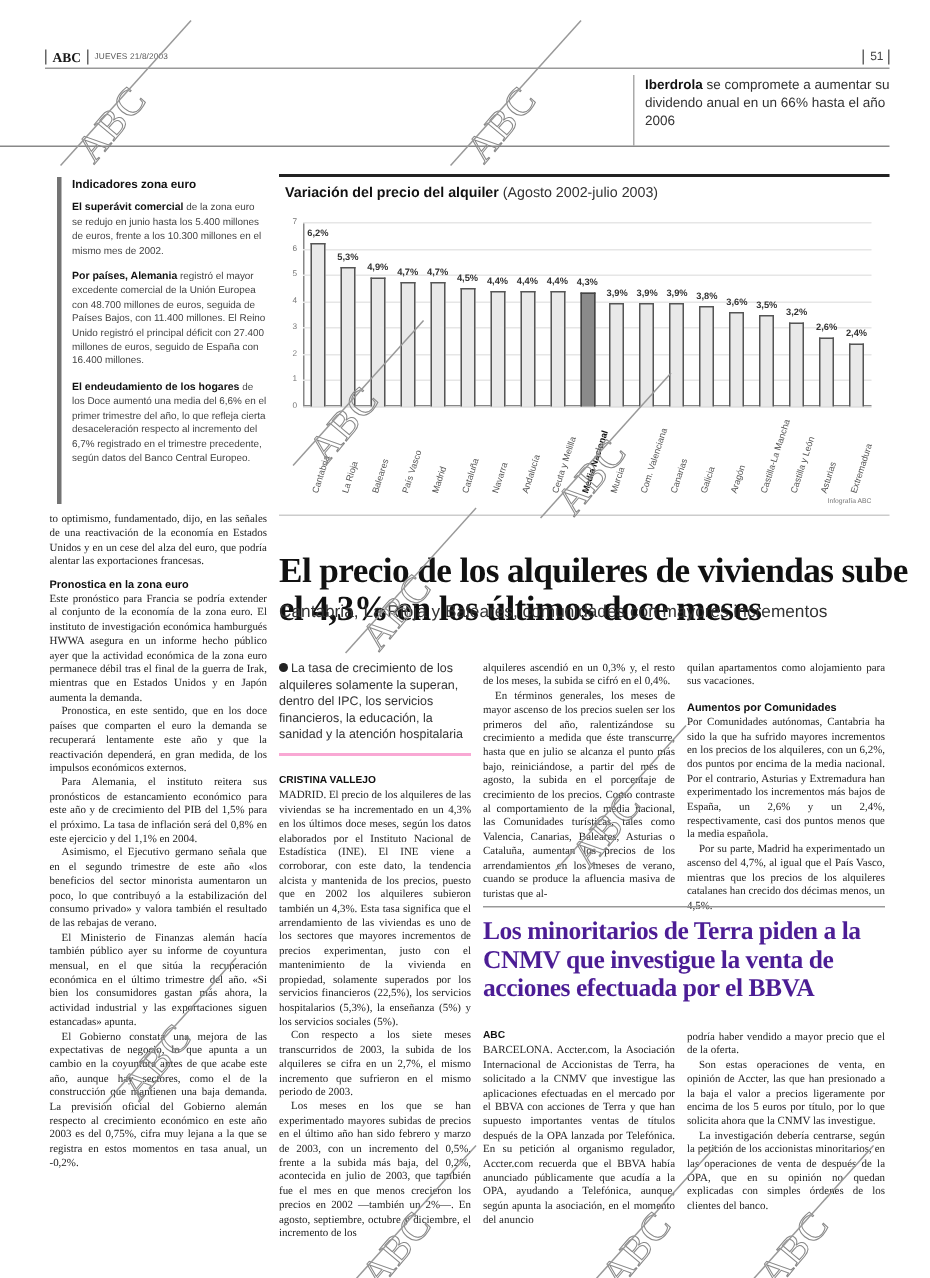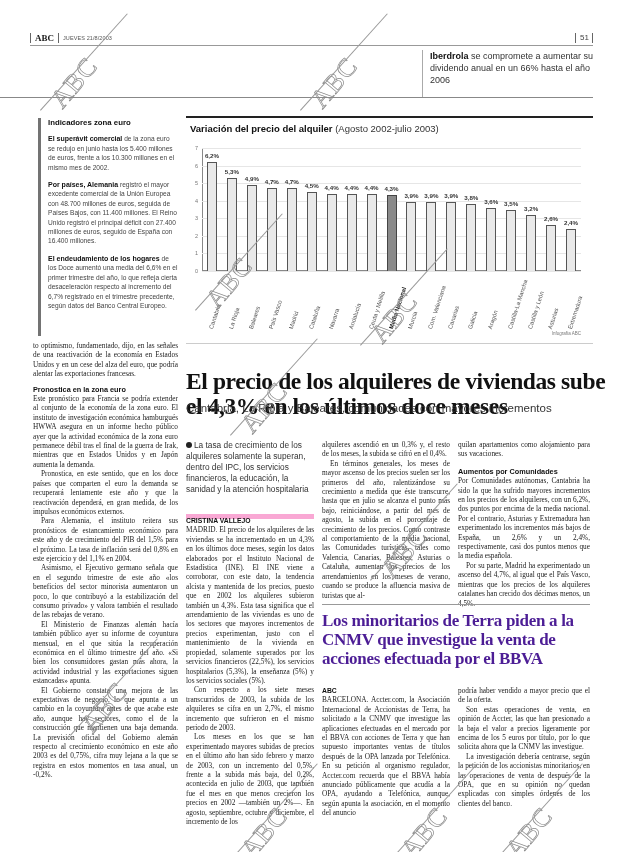--- a/index.html
+++ b/index.html
@@ -46,21 +46,21 @@
 
   
   .col-left { position: absolute; left: 33px; top: 341px; width: 145px; font-size: 7.3px; line-height: 9.4px; text-align: justify; color: #222; }
   .col-left p { text-indent: 8px; }
   .col-left p.noindent { text-indent: 0; }
   .subhead { font-family: "Liberation Sans", sans-serif; font-weight: bold; font-size: 7.3px; color: #111; margin-top: 6px; text-indent: 0; }
 
   
   .headline1 { position: absolute; left: 186px; top: 345px; width: 420px; font-family: "Liberation Serif", serif; font-weight: bold; font-size: 23.5px; line-height: 25px; color: #111; letter-spacing: -0.4px; margin-top: 24px; }
   .deck1 { position: absolute; left: 186px; top: 402px; width: 420px; font-family: "Liberation Sans", sans-serif; font-size: 11.5px; color: #333; }
-  .summary { position: absolute; left: 186px; top: 440px; width: 128px; font-family: "Liberation Sans", sans-serif; font-size: 8.3px; line-height: 11px; color: #333; padding-bottom: 19px; border-bottom: 5px solid #f9a8d4; }
+  .summary { position: absolute; left: 186px; top: 440px; width: 128px; font-family: "Liberation Sans", sans-serif; font-size: 8.3px; line-height: 11px; color: #333; padding-bottom: 7px; border-bottom: 2px solid #f9a8d4; }
   .summary .bullet { display: inline-block; width: 6px; height: 6px; border-radius: 50%; background: #222; margin-right: 2px; }
   .byline { font-family: "Liberation Sans", sans-serif; font-weight: bold; font-size: 6.8px; color: #111; }
   .col-a { position: absolute; left: 186px; top: 516px; width: 128px; font-size: 7.3px; line-height: 9.4px; text-align: justify; color: #222; }
   .col-a p, .col-b p, .col-c p, .col-d p, .col-e p { text-indent: 8px; }
   .col-a p.noindent, .col-b p.noindent, .col-c p.noindent, .col-d p.noindent, .col-e p.noindent { text-indent: 0; }
   .col-b { position: absolute; left: 322px; top: 440px; width: 128px; font-size: 7.3px; line-height: 9.4px; text-align: justify; color: #222; }
   .col-c { position: absolute; left: 458px; top: 440px; width: 132px; font-size: 7.3px; line-height: 9.4px; text-align: justify; color: #222; }
   .col-c .subhead { margin-top: 8px; }
 
   .rule2 { position: absolute; left: 322px; top: 604px; width: 268px; border-top: 1px solid #999; }

